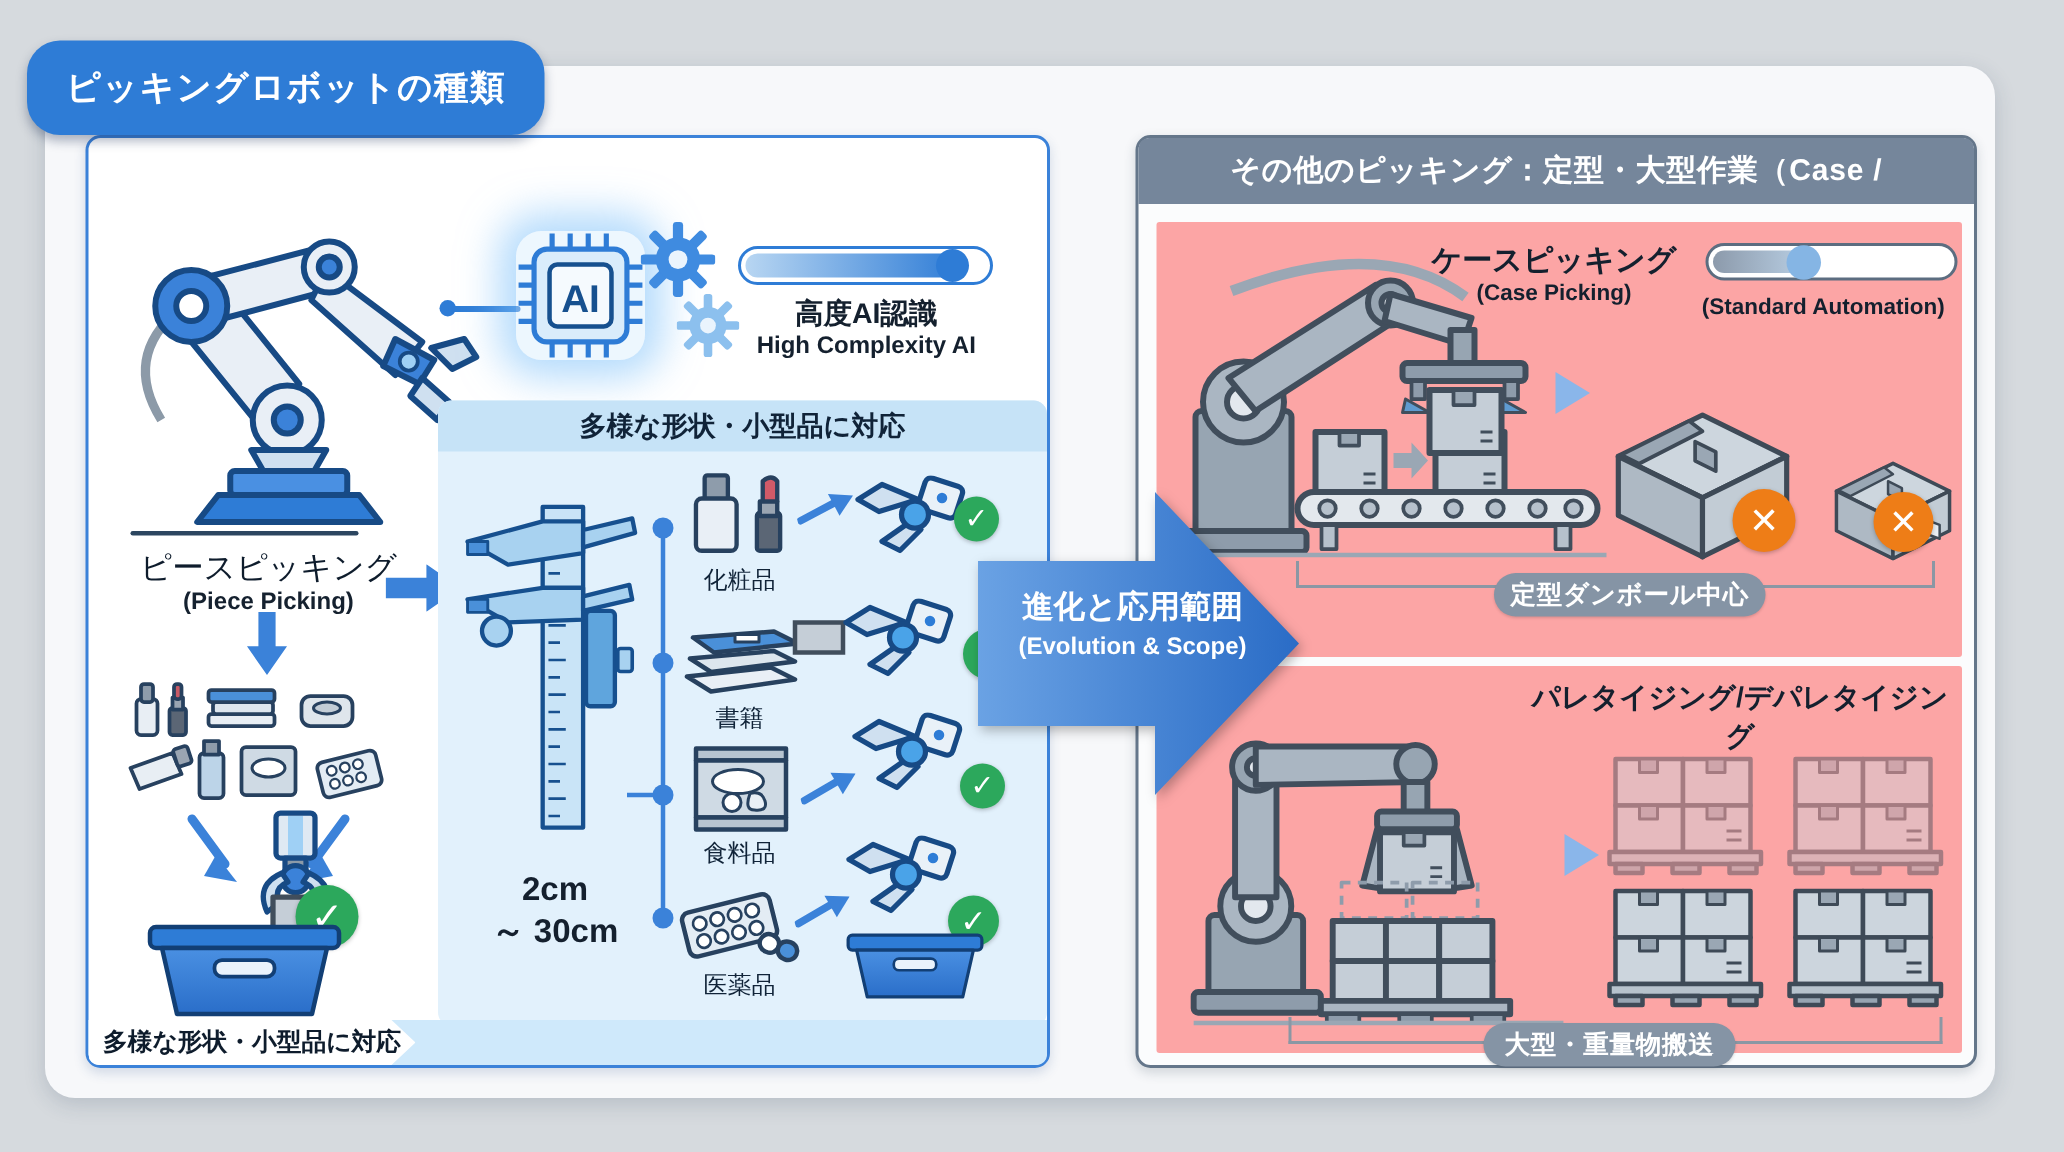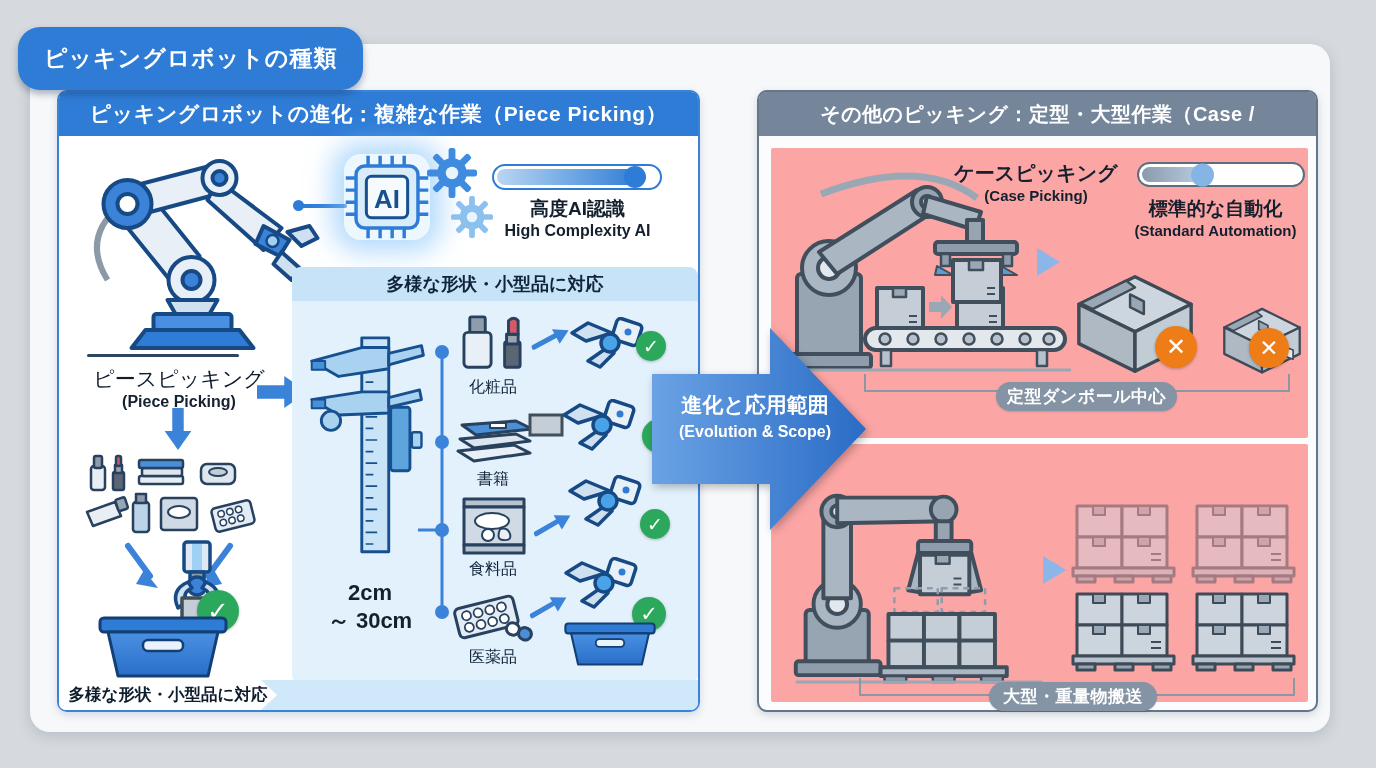--- a/index.html
+++ b/index.html
@@ -156,21 +156,20 @@
       </g>
     </symbol>
   </defs>
 </svg>
 
 <div class="abs card" style="left:30px;top:44px;width:1300px;height:688px;"></div>
 
 <div class="abs title-badge" style="left:18px;top:27px;">ピッキングロボットの種類</div>
 
 <div class="abs panel panel-left" style="left:57px;top:90px;width:643px;height:622px;">
-  <div class="panel-header ph-blue">ピッキングロボットの進化：複雑な作業（Piece Picking）</div>
 
   <svg class="abs" style="left:6px;top:50px;" width="255" height="215" viewBox="0 0 250 215">
     <path d="M52 64 Q14 96 40 138" fill="none" stroke="#8c9aa8" stroke-width="6"></path>
     <g stroke="#174a85" stroke-width="4" stroke-linejoin="round">
       <path d="M104 140 L44 66 L74 42 L132 114 Z" fill="#e9eff6"></path>
       <path d="M50 48 L150 22 L158 50 L60 76 Z" fill="#e9eff6"></path>
       <path d="M150 38 L214 86 L196 108 L140 58 Z" fill="#e9eff6"></path>
       <circle cx="60" cy="62" r="24" fill="#3b82d9"></circle>
         <circle cx="60" cy="62" r="10" fill="#fff"></circle>
       <circle cx="152" cy="36" r="17" fill="#e9eff6"></circle>
@@ -478,40 +477,40 @@
       <div style="font-weight:800;font-size:20px;">ケースピッキング</div>
       <div style="font-weight:700;font-size:15px;">(Case Picking)</div>
     </div>
 
     <div class="abs meter meter-gray" style="left:366px;top:14px;width:168px;height:25px;">
       <div class="meter-fill fill-gray" style="width: 40%;">
         <div class="meter-knob knob-gray"></div>
       </div>
     </div>
     <div class="abs txt-c" style="left:352px;top:48px;width:185px;">
-      <div style="font-weight:800;font-size:19px;">標準的な自動化</div>
       <div style="font-weight:800;font-size:15px;">(Standard Automation)</div>
     </div>
 
     <div class="abs tri-right" style="left:266px;top:100px;"></div>
 
     <svg class="abs" style="left:300px;top:116px;" width="128" height="112" viewBox="0 0 130 112">
         <use href="#box3d"></use>
       </svg>
     <svg class="abs" style="left:448px;top:152px;" width="86" height="76" viewBox="0 0 130 112">
         <use href="#box3d"></use>
       </svg>
     <div class="abs cross" style="left:384px;top:178px;width:42px;height:42px;font-size:24px;">✕</div>
     <div class="abs cross" style="left:478px;top:180px;width:40px;height:40px;font-size:23px;">✕</div>
   </div>
   <div class="abs bracket" style="left:105px;top:282px;width:422px;height:16px;z-index:3;"></div>
   <div class="abs pill" style="left:237px;top:290px;width:181px;height:29px;">定型ダンボール中心</div>
 
   <div class="abs subbox" style="left:12px;top:352px;width:537px;height:258px;">
     <div class="abs txt-c" style="left:244px;top:8px;width:290px;">
+      <div style="font-weight:800;font-size:19px;">パレタイジング/デパレタイジング</div>
     </div>
 
     <svg class="abs" style="left:15px;top:28px;" width="270" height="212" viewBox="0 0 270 215">
       <g stroke="#414e5c" stroke-width="4" stroke-linejoin="round">
         <rect x="18" y="140" width="64" height="58" rx="4" fill="#97a5b2"></rect>
         <rect x="8" y="192" width="86" height="14" rx="3" fill="#8e9cab"></rect>
         <circle cx="50" cy="134" r="24" fill="#aab6c2"></circle>
           <circle cx="50" cy="134" r="10" fill="#e3e8ee"></circle>
         <path d="M36 128 L36 38 L64 38 L64 128 Z" fill="#aab6c2"></path>
         <circle cx="50" cy="40" r="16" fill="#97a5b2"></circle>

